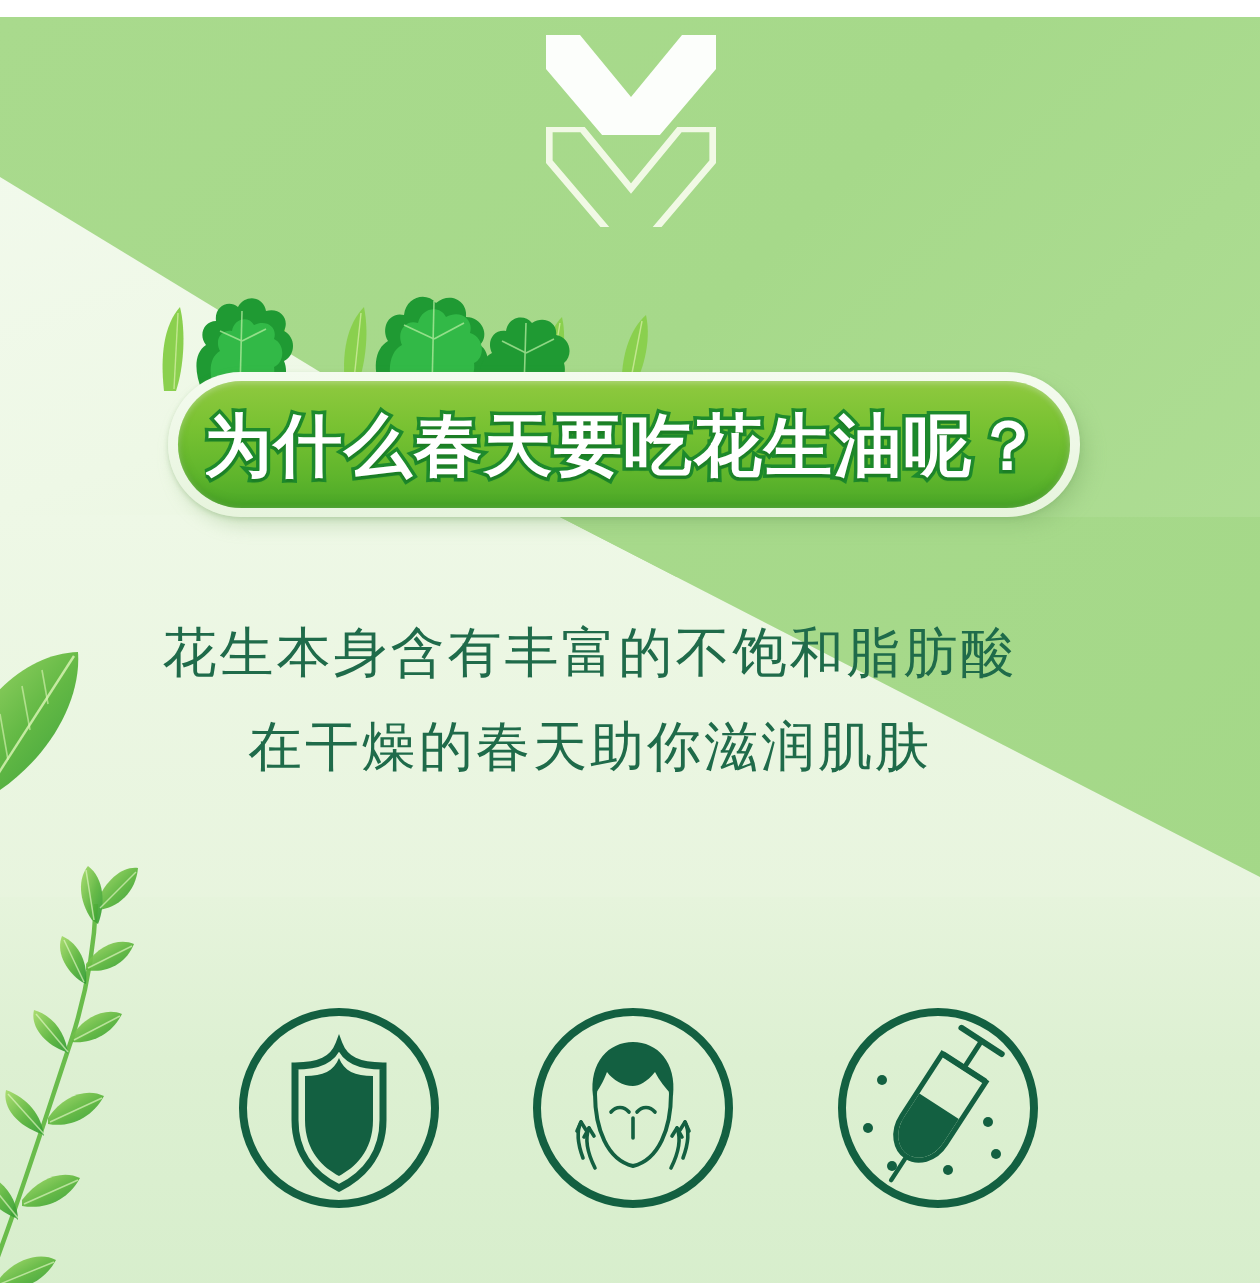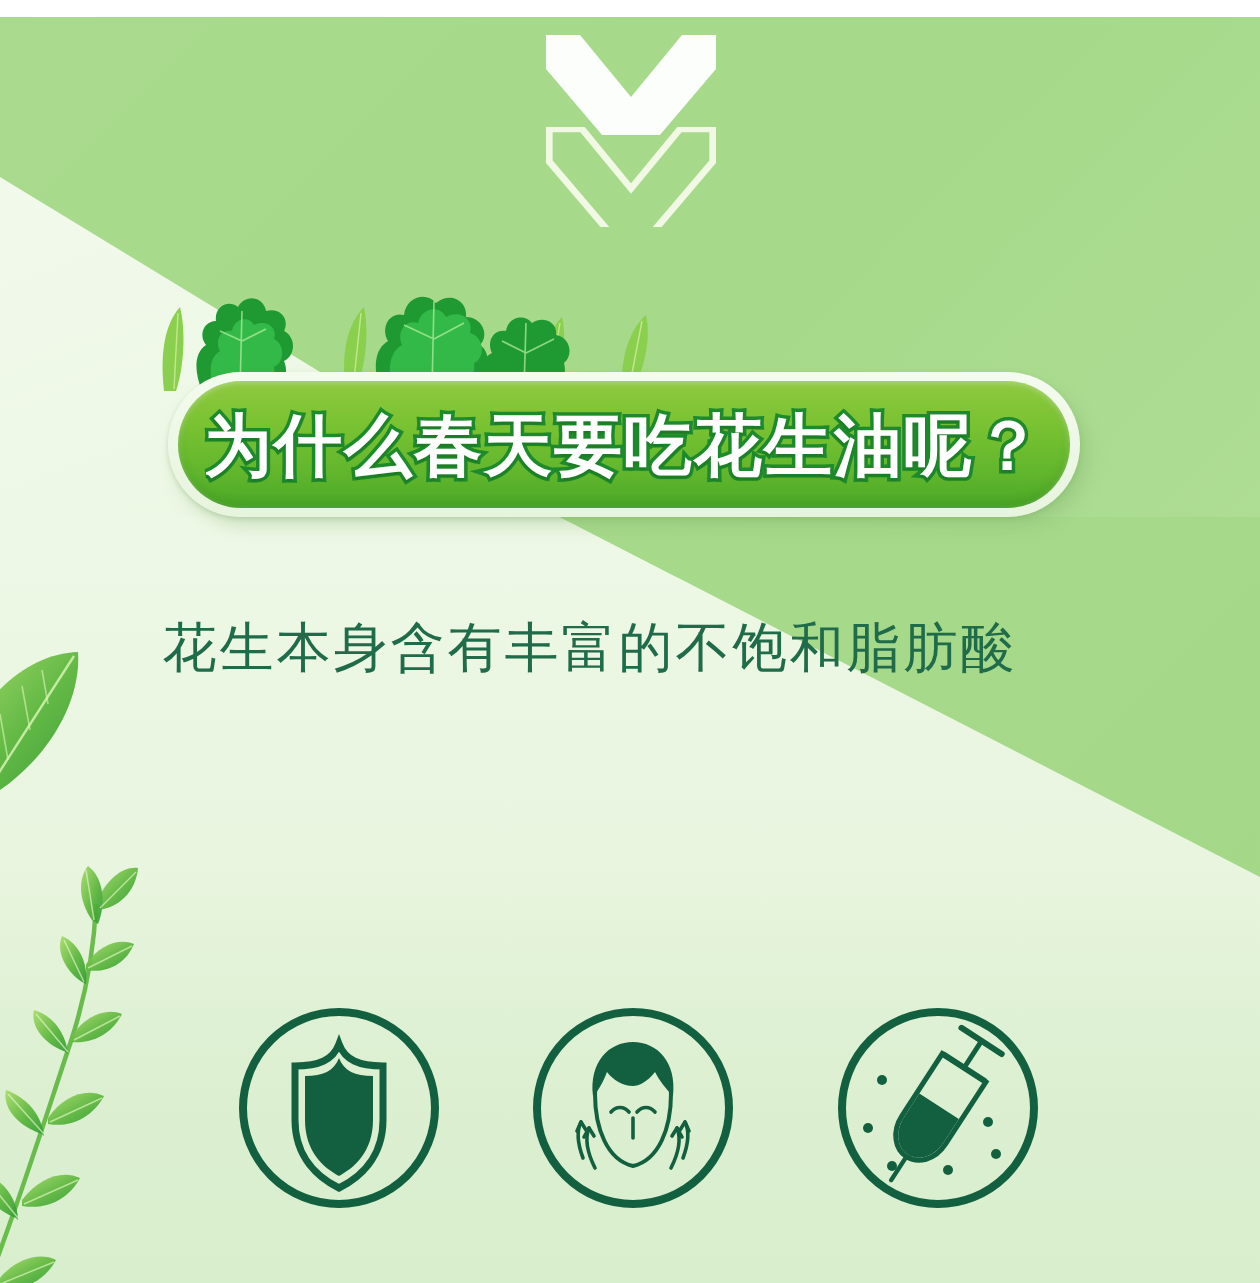--- a/index.html
+++ b/index.html
@@ -128,21 +128,21 @@
   }
 
   
   .body-copy {
     position: absolute;
     left: 0; top: 608px;
     width: 1180px;
     text-align: center;
   }
   .body-line {
-    font-family: Liberation Mono, monospace;
+    font-family: Liberation Sans, sans-serif;
     font-size: 54px;
     color: #1f6b4a;
     letter-spacing: 3px;
     line-height: 1.0;
     margin: 0 0 40px 0;
     white-space: nowrap;
   }
   .body-line:last-child { margin-bottom: 0; }
 
   
@@ -237,20 +237,21 @@
   </svg>
 
   <div class="banner-shadow"></div>
   <div class="banner-outer"></div>
   <div class="banner-inner">
     <div class="banner-title">为什么春天要吃花生油呢？</div>
   </div>
 
   <div class="body-copy">
     <p class="body-line">花生本身含有丰富的不饱和脂肪酸</p>
+    <p class="body-line">在干燥的春天助你滋润肌肤</p>
   </div>
 
   <div class="icon-row">
 
     <svg class="icon-badge i0" viewBox="0 0 212 212">
       <circle cx="106" cy="106" r="96" fill="none" stroke="#136041" stroke-width="8"></circle>
       <g>
         <path d="M106 42 C100 58 86 64 62 64 L62 118 C62 156 86 176 106 186
                  C126 176 150 156 150 118 L150 64 C126 64 112 58 106 42 Z" fill="none" stroke="#136041" stroke-width="7"></path>
         <path d="M106 56 C101 69 90 74 72 74 L72 118 C72 150 91 166 106 174

